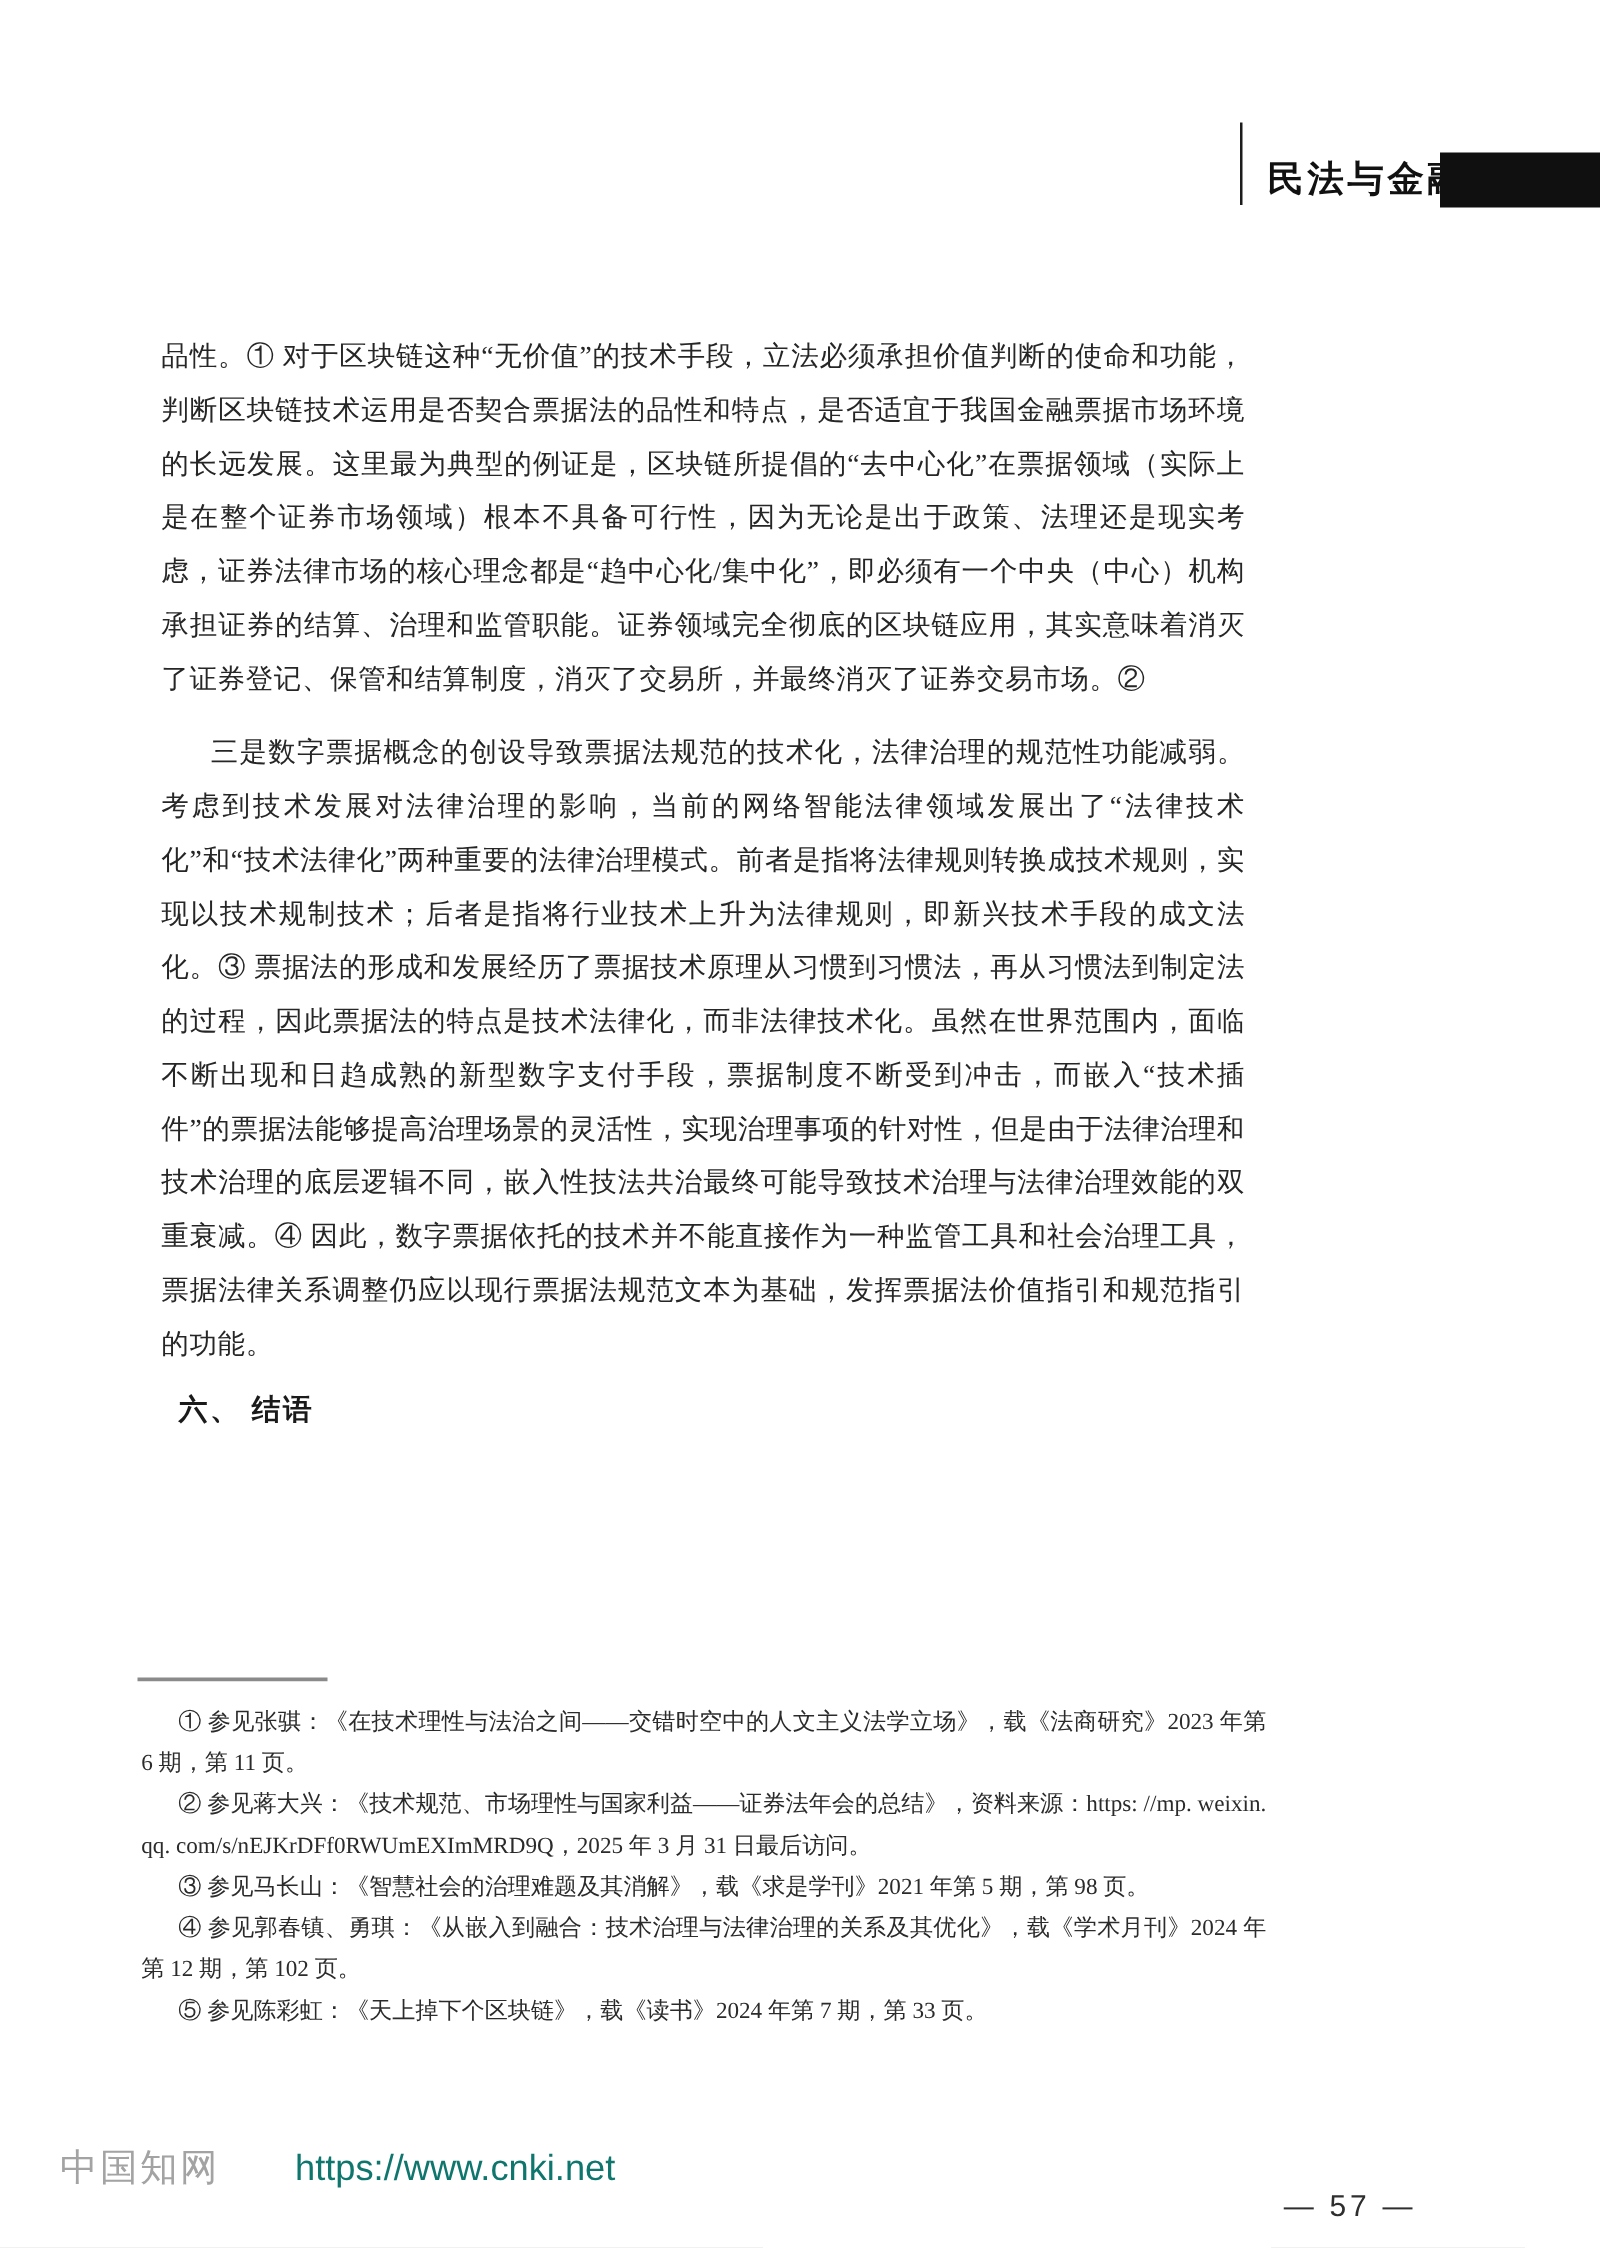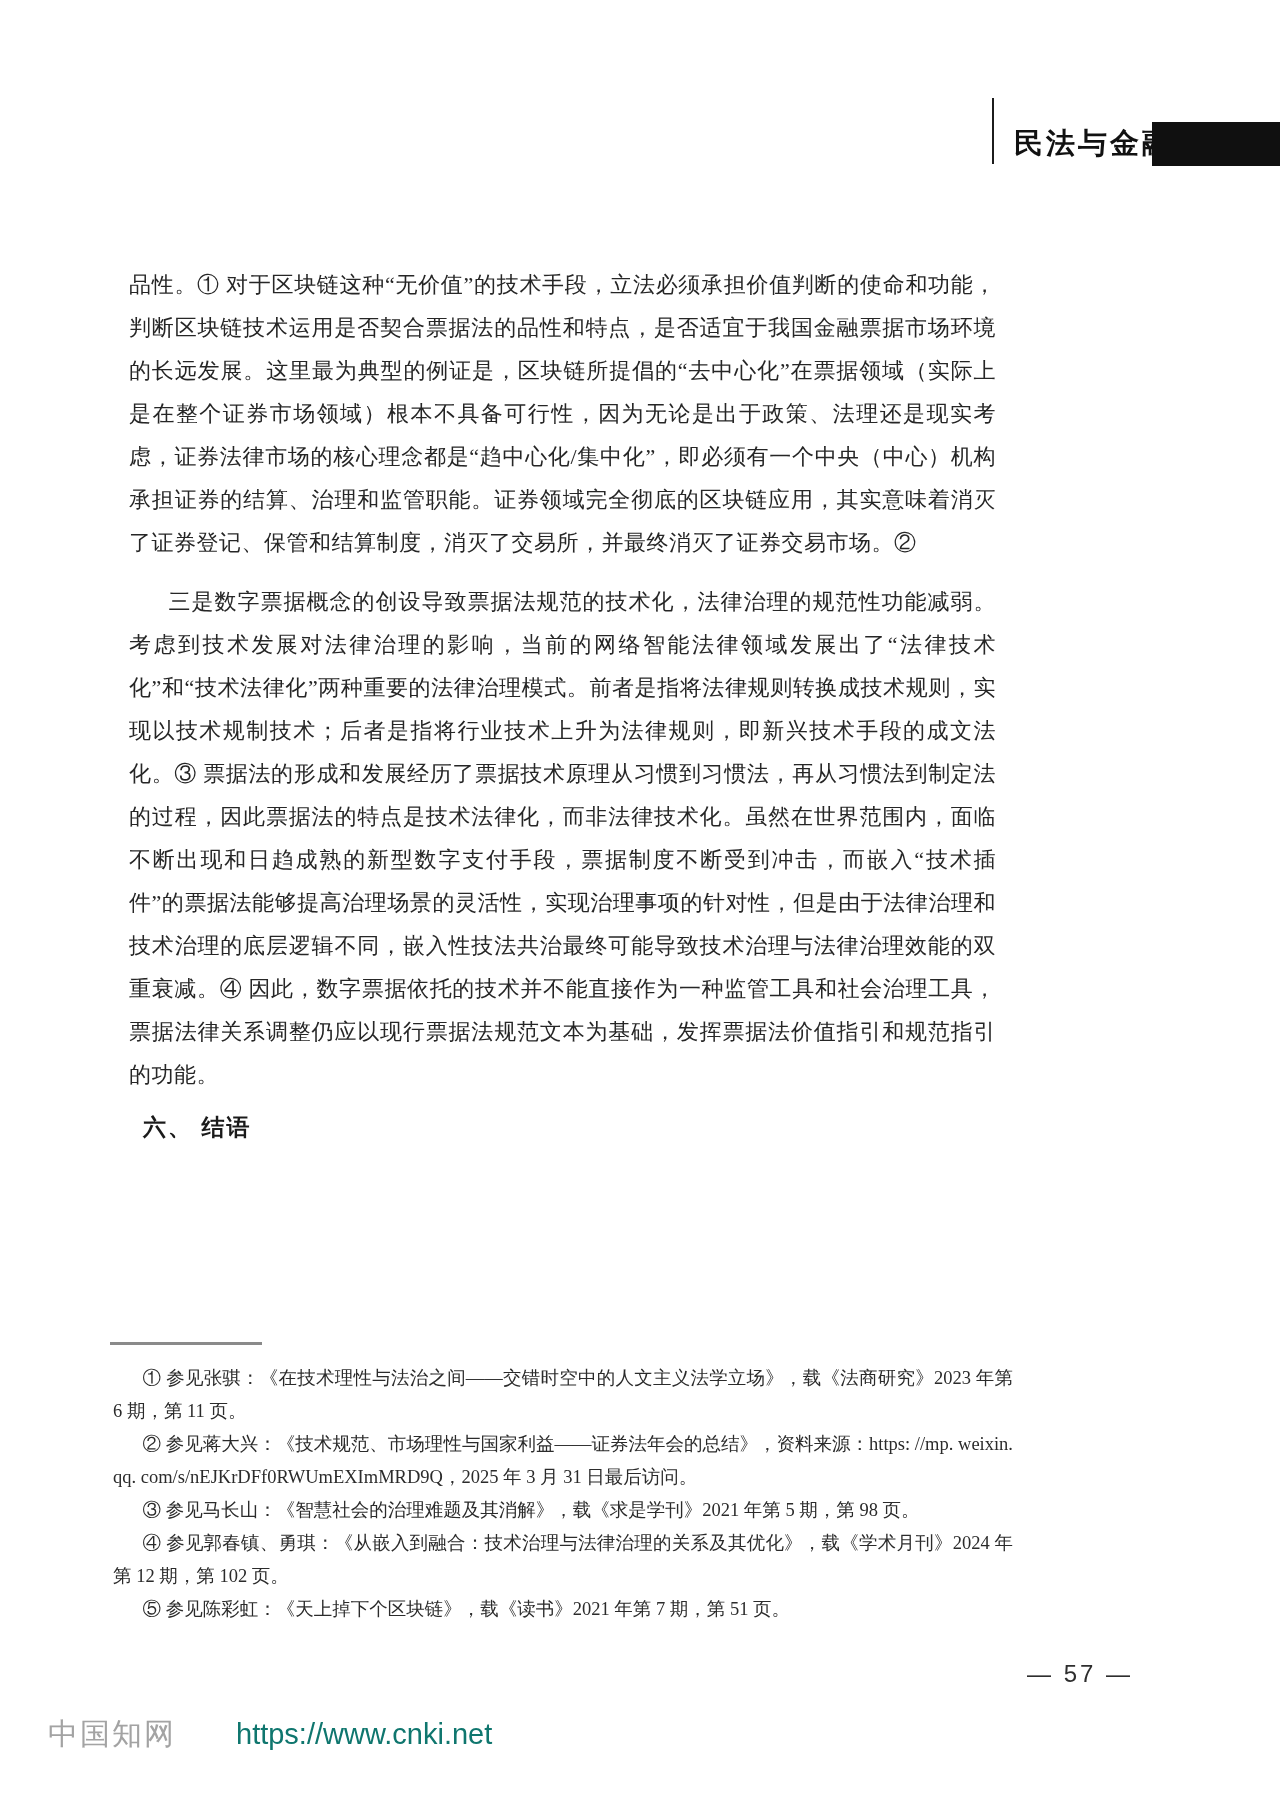--- a/index.html
+++ b/index.html
@@ -80,21 +80,21 @@
     line-height: 33px;
     text-align: justify;
     text-justify: inter-character;
     text-indent: 1.6em;
     color: #2b2b2b;
   }
 
   
   .page-number {
     position: absolute;
-    top: 1660px;
+    top: 1752px;
     left: 1000px;
     width: 160px;
     text-align: center;
     font-size: 24px;
     letter-spacing: 3px;
     color: #2e2e2e;
     font-family: "Liberation Sans", "DejaVu Sans", sans-serif;
   }
 
   
@@ -130,21 +130,21 @@
     <p class="indent">三是数字票据概念的创设导致票据法规范的技术化，法律治理的规范性功能减弱。考虑到技术发展对法律治理的影响，当前的网络智能法律领域发展出了“法律技术化”和“技术法律化”两种重要的法律治理模式。前者是指将法律规则转换成技术规则，实现以技术规制技术；后者是指将行业技术上升为法律规则，即新兴技术手段的成文法化。③ 票据法的形成和发展经历了票据技术原理从习惯到习惯法，再从习惯法到制定法的过程，因此票据法的特点是技术法律化，而非法律技术化。虽然在世界范围内，面临不断出现和日趋成熟的新型数字支付手段，票据制度不断受到冲击，而嵌入“技术插件”的票据法能够提高治理场景的灵活性，实现治理事项的针对性，但是由于法律治理和技术治理的底层逻辑不同，嵌入性技法共治最终可能导致技术治理与法律治理效能的双重衰减。④ 因此，数字票据依托的技术并不能直接作为一种监管工具和社会治理工具，票据法律关系调整仍应以现行票据法规范文本为基础，发挥票据法价值指引和规范指引的功能。</p>
     <h2>六、 结语</h2>
   </div>
 
   <div class="footnote-sep"></div>
   <section class="footnotes">
     <p>①  参见张骐：《在技术理性与法治之间——交错时空中的人文主义法学立场》，载《法商研究》2023 年第 6 期，第 11 页。</p>
     <p>②  参见蒋大兴：《技术规范、市场理性与国家利益——证券法年会的总结》，资料来源：https: //mp. weixin. qq. com/s/nEJKrDFf0RWUmEXImMRD9Q，2025 年 3 月 31 日最后访问。</p>
     <p>③  参见马长山：《智慧社会的治理难题及其消解》，载《求是学刊》2021 年第 5 期，第 98 页。</p>
     <p>④  参见郭春镇、勇琪：《从嵌入到融合：技术治理与法律治理的关系及其优化》，载《学术月刊》2024 年第 12 期，第 102 页。</p>
-    <p>⑤  参见陈彩虹：《天上掉下个区块链》，载《读书》2021 年第 7 期，第 51 页。</p>
+    <p>⑤  参见陈彩虹：《天上掉下个区块链》，载《读书》2024 年第 7 期，第 33 页。</p>
   </section>
 
   <div class="page-number">— 57 —</div>
 
   <footer class="footer">
     <span class="brand">中国知网</span>
     <span class="url">https://www.cnki.net</span>
   </footer>
 
 </div>

